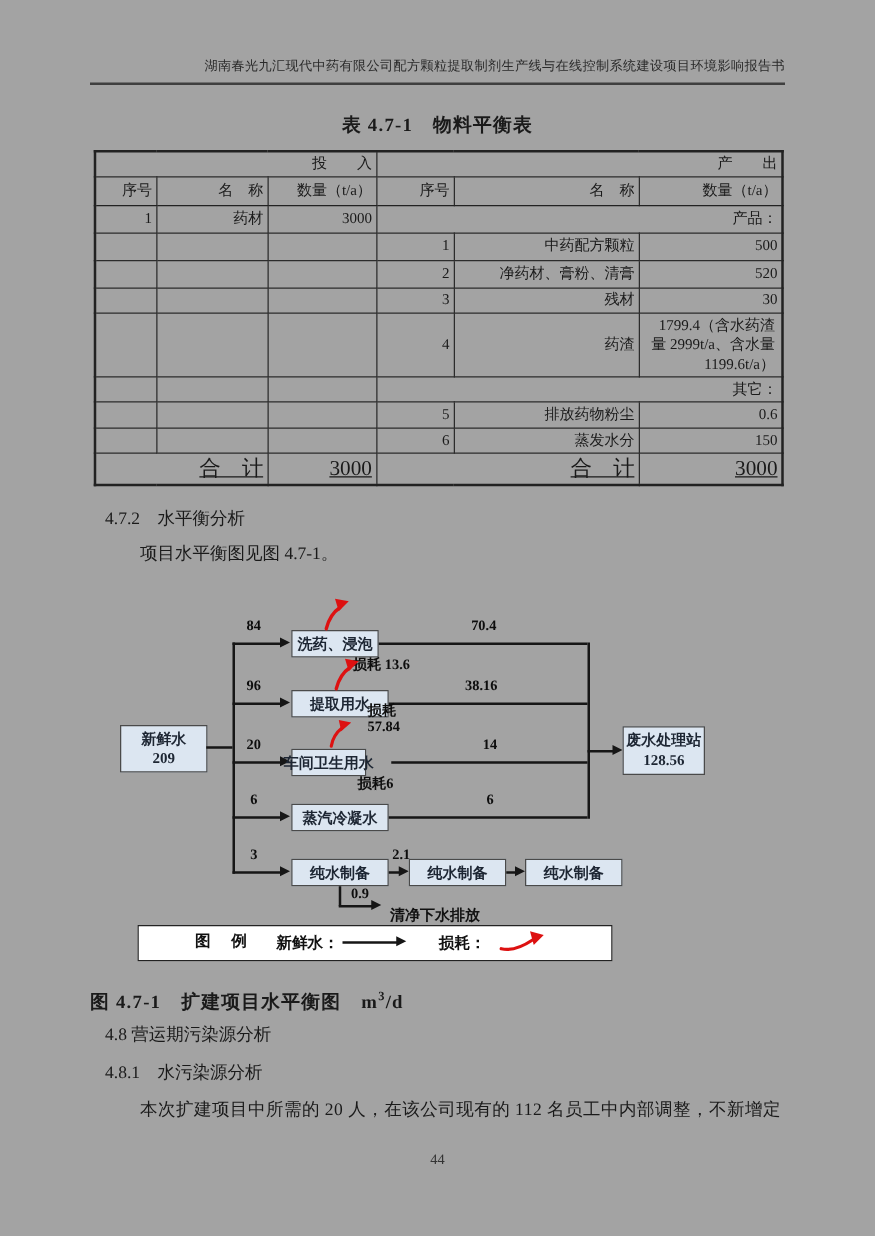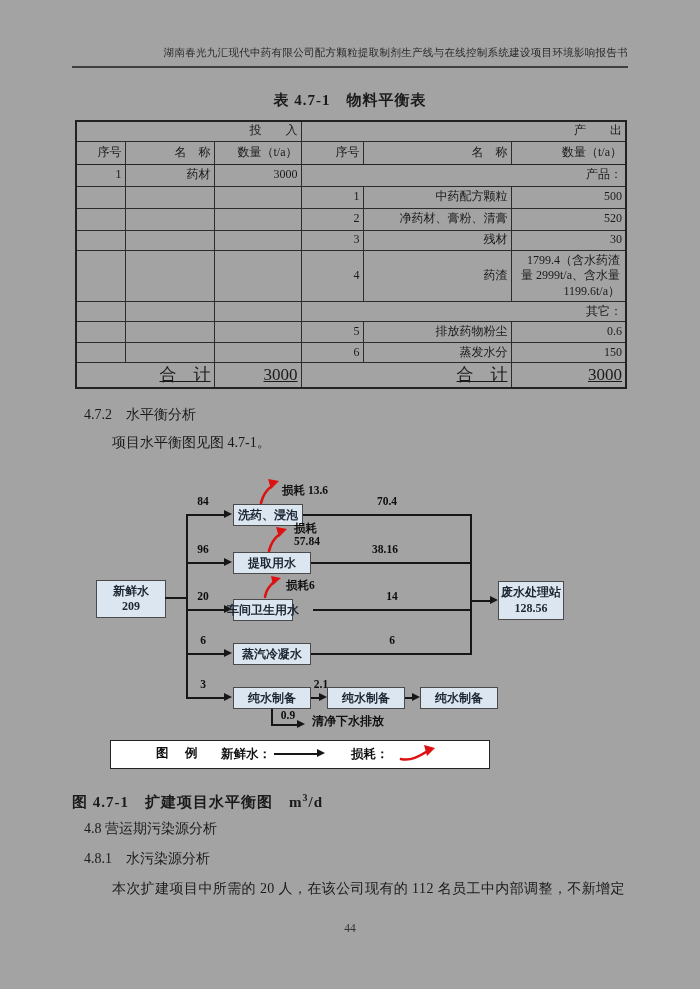--- a/index.html
+++ b/index.html
@@ -54,21 +54,21 @@
   .arr-r{position:absolute;width:0;height:0;border-top:4.5px solid transparent;border-bottom:4.5px solid transparent;border-left:8px solid #161616;}
   .nbox{
     position:absolute;box-sizing:border-box;
     background:#dce6f1;border:1.4px solid #4a4a4a;
     display:flex;align-items:center;justify-content:center;
     font-weight:bold;font-size:12px;color:#1d2633;
     white-space:nowrap;
   }
   .nbox.twoline{flex-direction:column;line-height:1.3;}
   .num{position:absolute;font-weight:bold;font-size:11.5px;color:#0d0d0d;text-align:center;font-family:"Liberation Serif","DejaVu Serif",serif;}
-  .loss-label{position:absolute;font-weight:bold;font-size:11.5px;color:#0d0d0d;white-space:nowrap;}
+  .loss-label{position:absolute;font-weight:bold;font-size:11.5px;color:#0d0d0d;white-space:nowrap;margin-top:41px;}
   .loss-svg{position:absolute;}
   .drain-label{position:absolute;font-weight:bold;font-size:12px;color:#111;white-space:nowrap;}
   
   .legend{position:absolute;left:38px;top:272px;width:378px;height:27px;border:1.6px solid #222;background:#fff;}
   .legend .lg-item{position:absolute;font-weight:bold;font-size:12.5px;color:#111;white-space:nowrap;}
   
   .fig-caption{margin-top:24px;font-size:15px;font-weight:600;letter-spacing:1px;}
   .fig-caption sup{font-size:10px;}
   
   .page-num{position:absolute;left:0;right:0;top:922px;text-align:center;font-size:11.5px;color:#333;}
@@ -242,21 +242,21 @@
     <div class="num" style="left:233px;top:210px;width:32px">2.1</div>
     <div class="nbox" style="left:255px;top:219px;width:78px;height:22px">纯水制备</div>
     <div class="hl" style="left:333px;top:229px;width:8px"></div>
     <div class="arr-r" style="left:340px;top:225px"></div>
     <div class="nbox" style="left:348px;top:219px;width:78px;height:22px">纯水制备</div>
 
     <div class="vl" style="left:199px;top:241px;height:16px"></div>
     <div class="hl" style="left:199px;top:256px;width:27px"></div>
     <div class="arr-r" style="left:225px;top:252px"></div>
     <div class="num" style="left:203px;top:241px;width:26px">0.9</div>
-    <div class="drain-label" style="left:240px;top:245px">清净下水排放</div>
+    <div class="drain-label" style="left:240px;top:256px">清净下水排放</div>
 
     <div class="vl" style="left:398px;top:46px;height:141px"></div>
     <div class="hl" style="left:398px;top:132px;width:21px"></div>
     <div class="arr-r" style="left:418px;top:128px"></div>
     <div class="nbox twoline" style="left:426px;top:113px;width:66px;height:39px">
       <span>废水处理站</span>
       <span>128.56</span>
     </div>
 
     <div class="legend">

